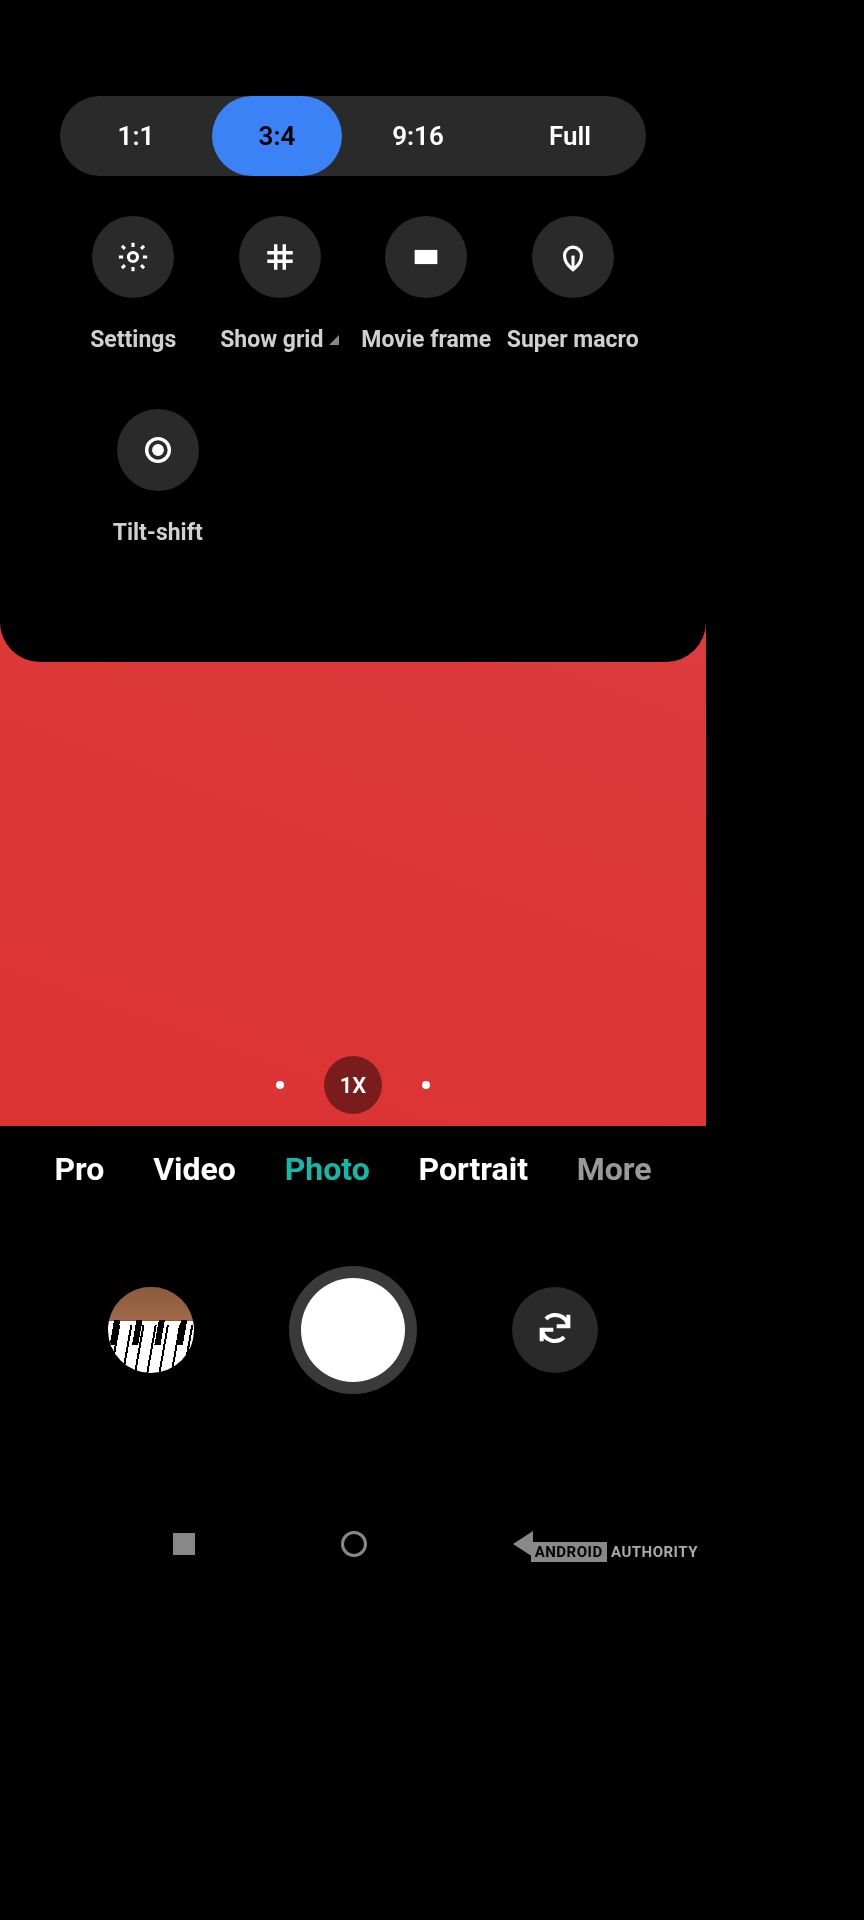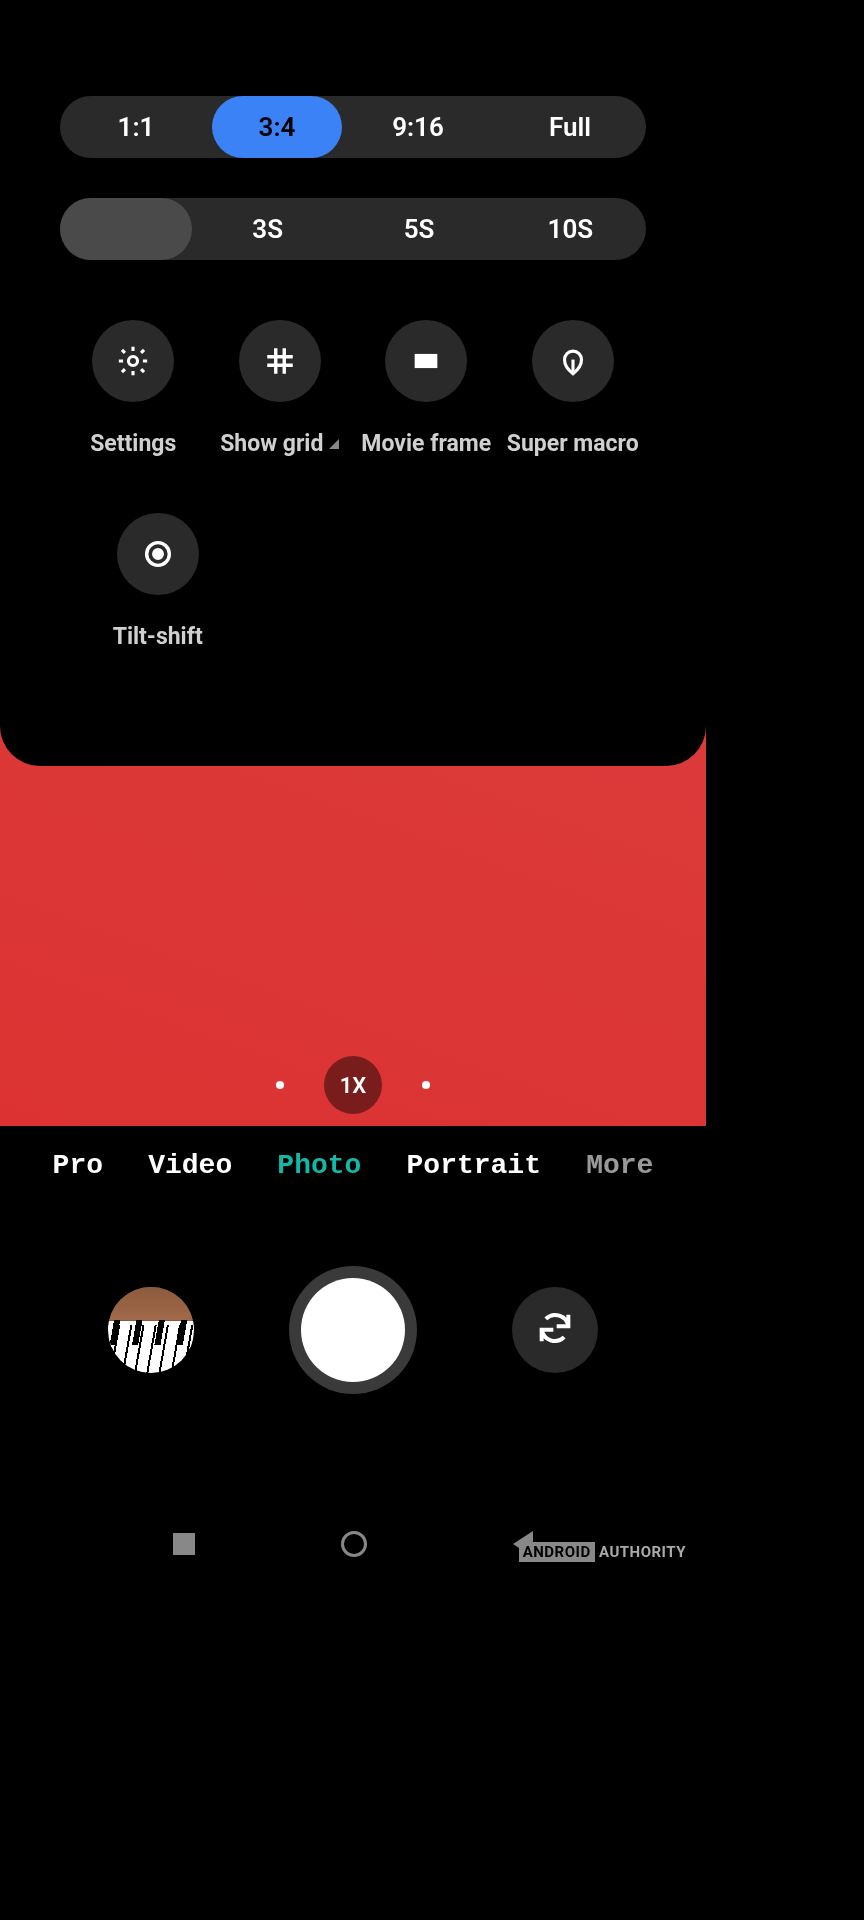--- a/index.html
+++ b/index.html
@@ -17,21 +17,21 @@
     border-bottom-left-radius: 40px;
     border-bottom-right-radius: 40px;
     padding: 96px 60px 60px 60px;
     position: relative;
     z-index: 10;
   }
   .pill-row {
     display: flex;
     background: #2a2a2a;
     border-radius: 40px;
-    height: 62px;
+    height: 80px;
     align-items: center;
     margin-bottom: 40px;
   }
   .pill-row.second { margin-bottom: 60px; }
   .pill-item {
     flex: 1;
     display: flex;
     align-items: center;
     justify-content: center;
     height: 100%;
@@ -122,24 +122,23 @@
     position: absolute;
     top: 1150px;
     left: 0; right: 0;
     display: flex;
     justify-content: space-around;
     align-items: center;
     padding: 0 30px;
     z-index: 5;
   }
   .mode-item {
-    font-size: 28px;
+    font-size: 32px;
     font-weight: 700;
     color: #fff;
-    font-family: Liberation Mono, monospace;
   }
   .mode-item.active { color: #14b8a6; }
   .mode-item.edge { opacity: 0.6; text-align: right; }
   .controls {
     position: absolute;
     top: 1266px;
     left: 0; right: 0;
     display: flex;
     align-items: center;
     justify-content: space-around;
@@ -192,21 +191,21 @@
   .nav-square { width: 22px; height: 22px; background: #888; }
   .nav-circle { width: 26px; height: 26px; border: 3px solid #888; border-radius: 50%; }
   .nav-tri {
     width: 0; height: 0;
     border-top: 13px solid transparent;
     border-bottom: 13px solid transparent;
     border-right: 20px solid #888;
   }
   .watermark {
     position: absolute;
-    bottom: 8px; right: 20px;
+    bottom: 8px; right: 8px;
     font-size: 15px;
     font-weight: 700;
     letter-spacing: 0.5px;
     color: #aaa;
     z-index: 6;
   }
   .watermark .box {
     background: #888; color: #000; padding: 1px 4px;
   }
 </style>
@@ -223,33 +222,20 @@
 
 <div class="top-panel">
 
   <div class="pill-row">
     <div class="pill-item">1:1</div>
     <div class="pill-item active">3:4</div>
     <div class="pill-item">9:16</div>
     <div class="pill-item">Full</div>
   </div>
 
-  <div class="pill-row second">
-    <div class="pill-item timer-active">
-      <span>
-        <svg viewBox="0 0 24 24" fill="none" stroke="#fff" stroke-width="2.4">
-            <circle cx="12" cy="12" r="9"></circle>
-            <path d="M12 7v5l3 2"></path>
-          </svg>
-      </span>
-    </div>
-    <div class="pill-item">3S</div>
-    <div class="pill-item">5S</div>
-    <div class="pill-item">10S</div>
-  </div>
 
   <div class="grid-row">
     <div class="grid-cell">
       <div class="circle-btn">
         <svg viewBox="0 0 24 24" fill="none" stroke="#fff" stroke-width="2.2">
             <circle cx="12" cy="12" r="3.2"></circle>
             <path d="M12 2v3M12 19v3M4.2 4.2l2.1 2.1M17.7 17.7l2.1 2.1M2 12h3M19 12h3M4.2 19.8l2.1-2.1M17.7 6.3l2.1-2.1"></path>
           </svg>
       </div>
       <div class="grid-label">Settings</div>

